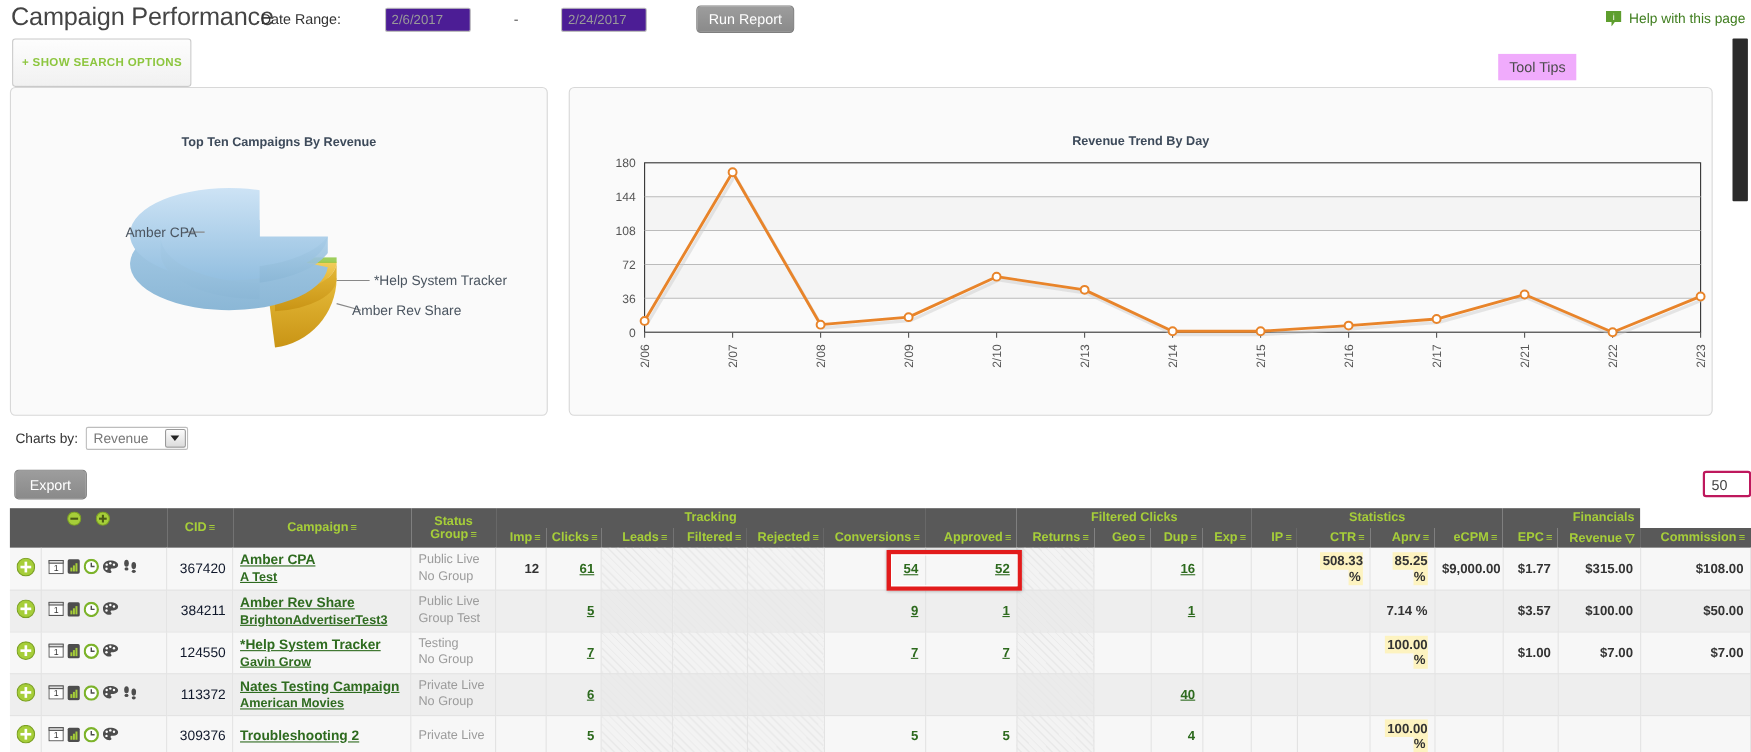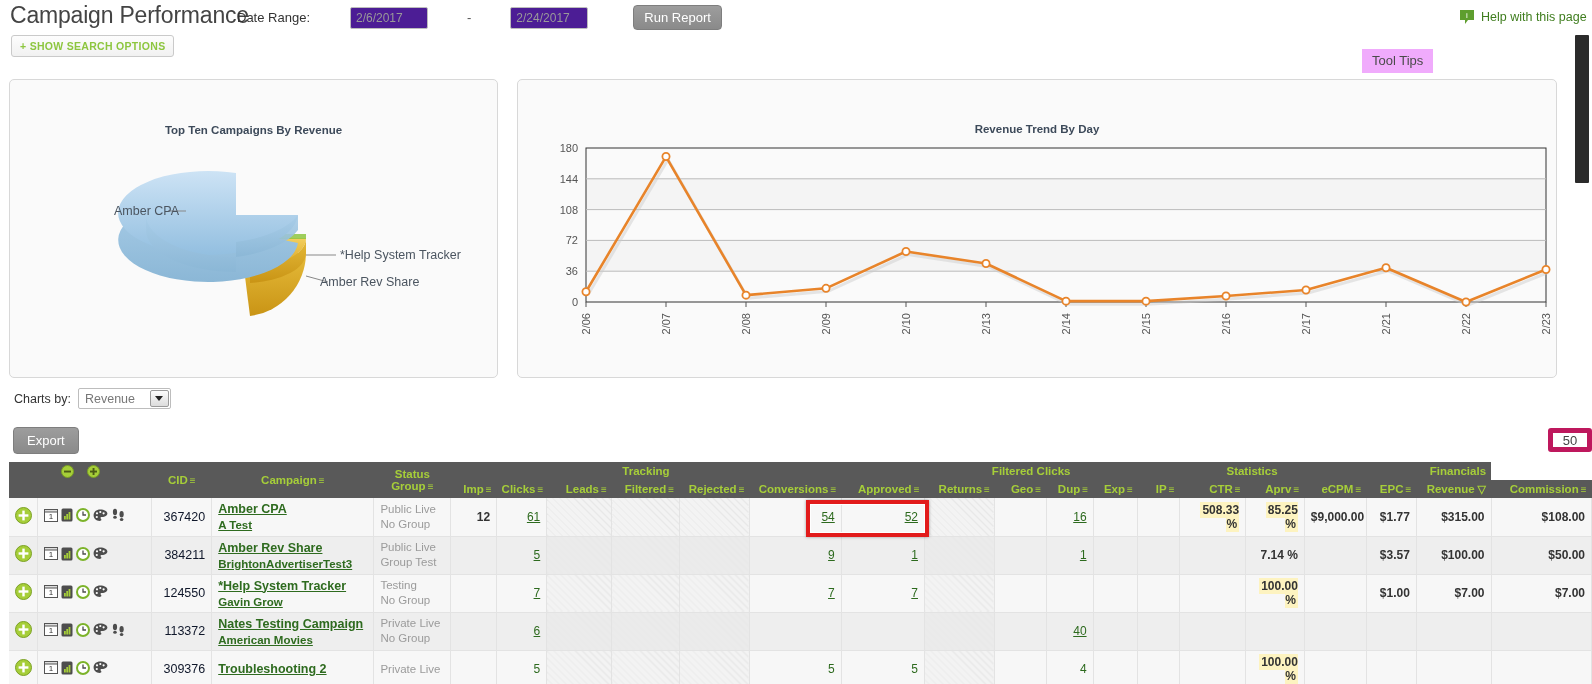--- a/index.html
+++ b/index.html
@@ -31,21 +31,21 @@
     border:1px solid #7e7e7e; border-radius:4px;
     color:#fff; font-size:13px; padding:4px 10px; cursor:pointer;
     font-family:"Liberation Sans", sans-serif;
   }
   .btn-run { margin-left:11px; }
   .btn-search-options {
     position:absolute; left:11px; top:35px;
     background:linear-gradient(#fdfdfd,#f1f1f1);
     border:1px solid #cacaca; border-radius:3px;
     color:#8dc63f; font-size:10.5px; font-weight:bold; letter-spacing:.3px;
-    padding:4px 8px; cursor:pointer; font-family:"Liberation Sans", sans-serif;
+    padding:15px 8px; cursor:pointer; font-family:"Liberation Sans", sans-serif;
   }
   .tooltips-badge {
     position:absolute; left:1362px; top:1px;
     background:#f0abfc; border-radius:0;
     color:#4a4a4a; font-size:13px; padding:4px 10px 5px;margin-top:48px;
   }
   .help-wrap { position:absolute; left:1460px; top:10px; display:flex; align-items:center; }
   .help-icon { width:14px; height:14px; margin-right:7px; }
   .help-text { font-size:12.5px; color:#3f7d1e; white-space:nowrap; }
 
@@ -90,24 +90,23 @@
     display:flex; align-items:center; justify-content:center;
   }
   .select-arrow i {
     width:0;height:0;border-left:4px solid transparent;border-right:4px solid transparent;
     border-top:5px solid #222; display:block;
   }
   .btn-export { position:absolute; left:13px; top:427px; padding:5px 13px; font-size:13px; }
 
   .rows-input {
     position:absolute; left:1548px; top:428px; width:44px; height:24px;
-    border:5px solid #be185d; border-radius:3px; background:#fff;
+    border:2px solid #be185d; border-radius:3px; background:#fff;
     font-size:13px; color:#444; padding:2px 6px;
     font-family:"Liberation Sans", sans-serif;
-    text-align:center;
   }
 
   
   .table-wrap { position:absolute; left:9px; top:462px; width:1583px; }
   table.grid { border-collapse:collapse; width:1583px; table-layout:fixed; font-size:12px; }
   .grid th { background:#595959; color:#a6ce39; font-weight:bold; padding:2px 5px; border:0; }
   .grid th.grp { font-size:11.5px; text-align:center; height:18px; font-weight:bold;}
   .grid th.sub { font-size:11.5px; height:18px; }
   .grid th.sub.r { text-align:right; }
   .sorticon { color:#a6ce39; font-weight:normal; font-size:10px; margin-left:2px; }
@@ -118,21 +117,21 @@
   }
   tr.odd td { background:#f7f7f7; }
   tr.even td { background:#eeeeee; }
   td.hatch {
     background-image:repeating-linear-gradient(45deg,#e8e8e8 0 1px,transparent 1px 5px) !important;
     background-color:#f3f3f3 !important;
   }
   tr.even td.hatch { background-color:#ebebeb !important; }
   td.num { text-align:right; font-weight:bold; }
   td.cid { text-align:right; color:#0f172a; font-size:12.5px; }
-  a.grn { color:#2d6a1e; font-weight:normal; text-decoration:underline; }
+  a.grn { color:#2d6a1e; font-weight:bold; text-decoration:underline; }
   a.camp { color:#2e6b1f; font-weight:bold; text-decoration:underline; font-size:12.5px; display:block; }
   a.sub2 { color:#2e6b1f; font-weight:bold; text-decoration:underline; font-size:11.5px; display:block; margin-top:3px;}
   .statusgrp { color:#9b9b9b; font-size:11.5px; line-height:15px; }
   .hl { background:#fdf3c0; padding:1px 2px; }
   .redbox {
     position:absolute; left:806px; top:500px; width:123px; height:37px;
     border:4px solid #e21b1b; background:transparent; pointer-events:none;
     box-shadow:0 0 3px rgba(0,0,0,.35);
   }
   .redbox-inner{position:absolute;inset:0;border:1px solid #fff;}

